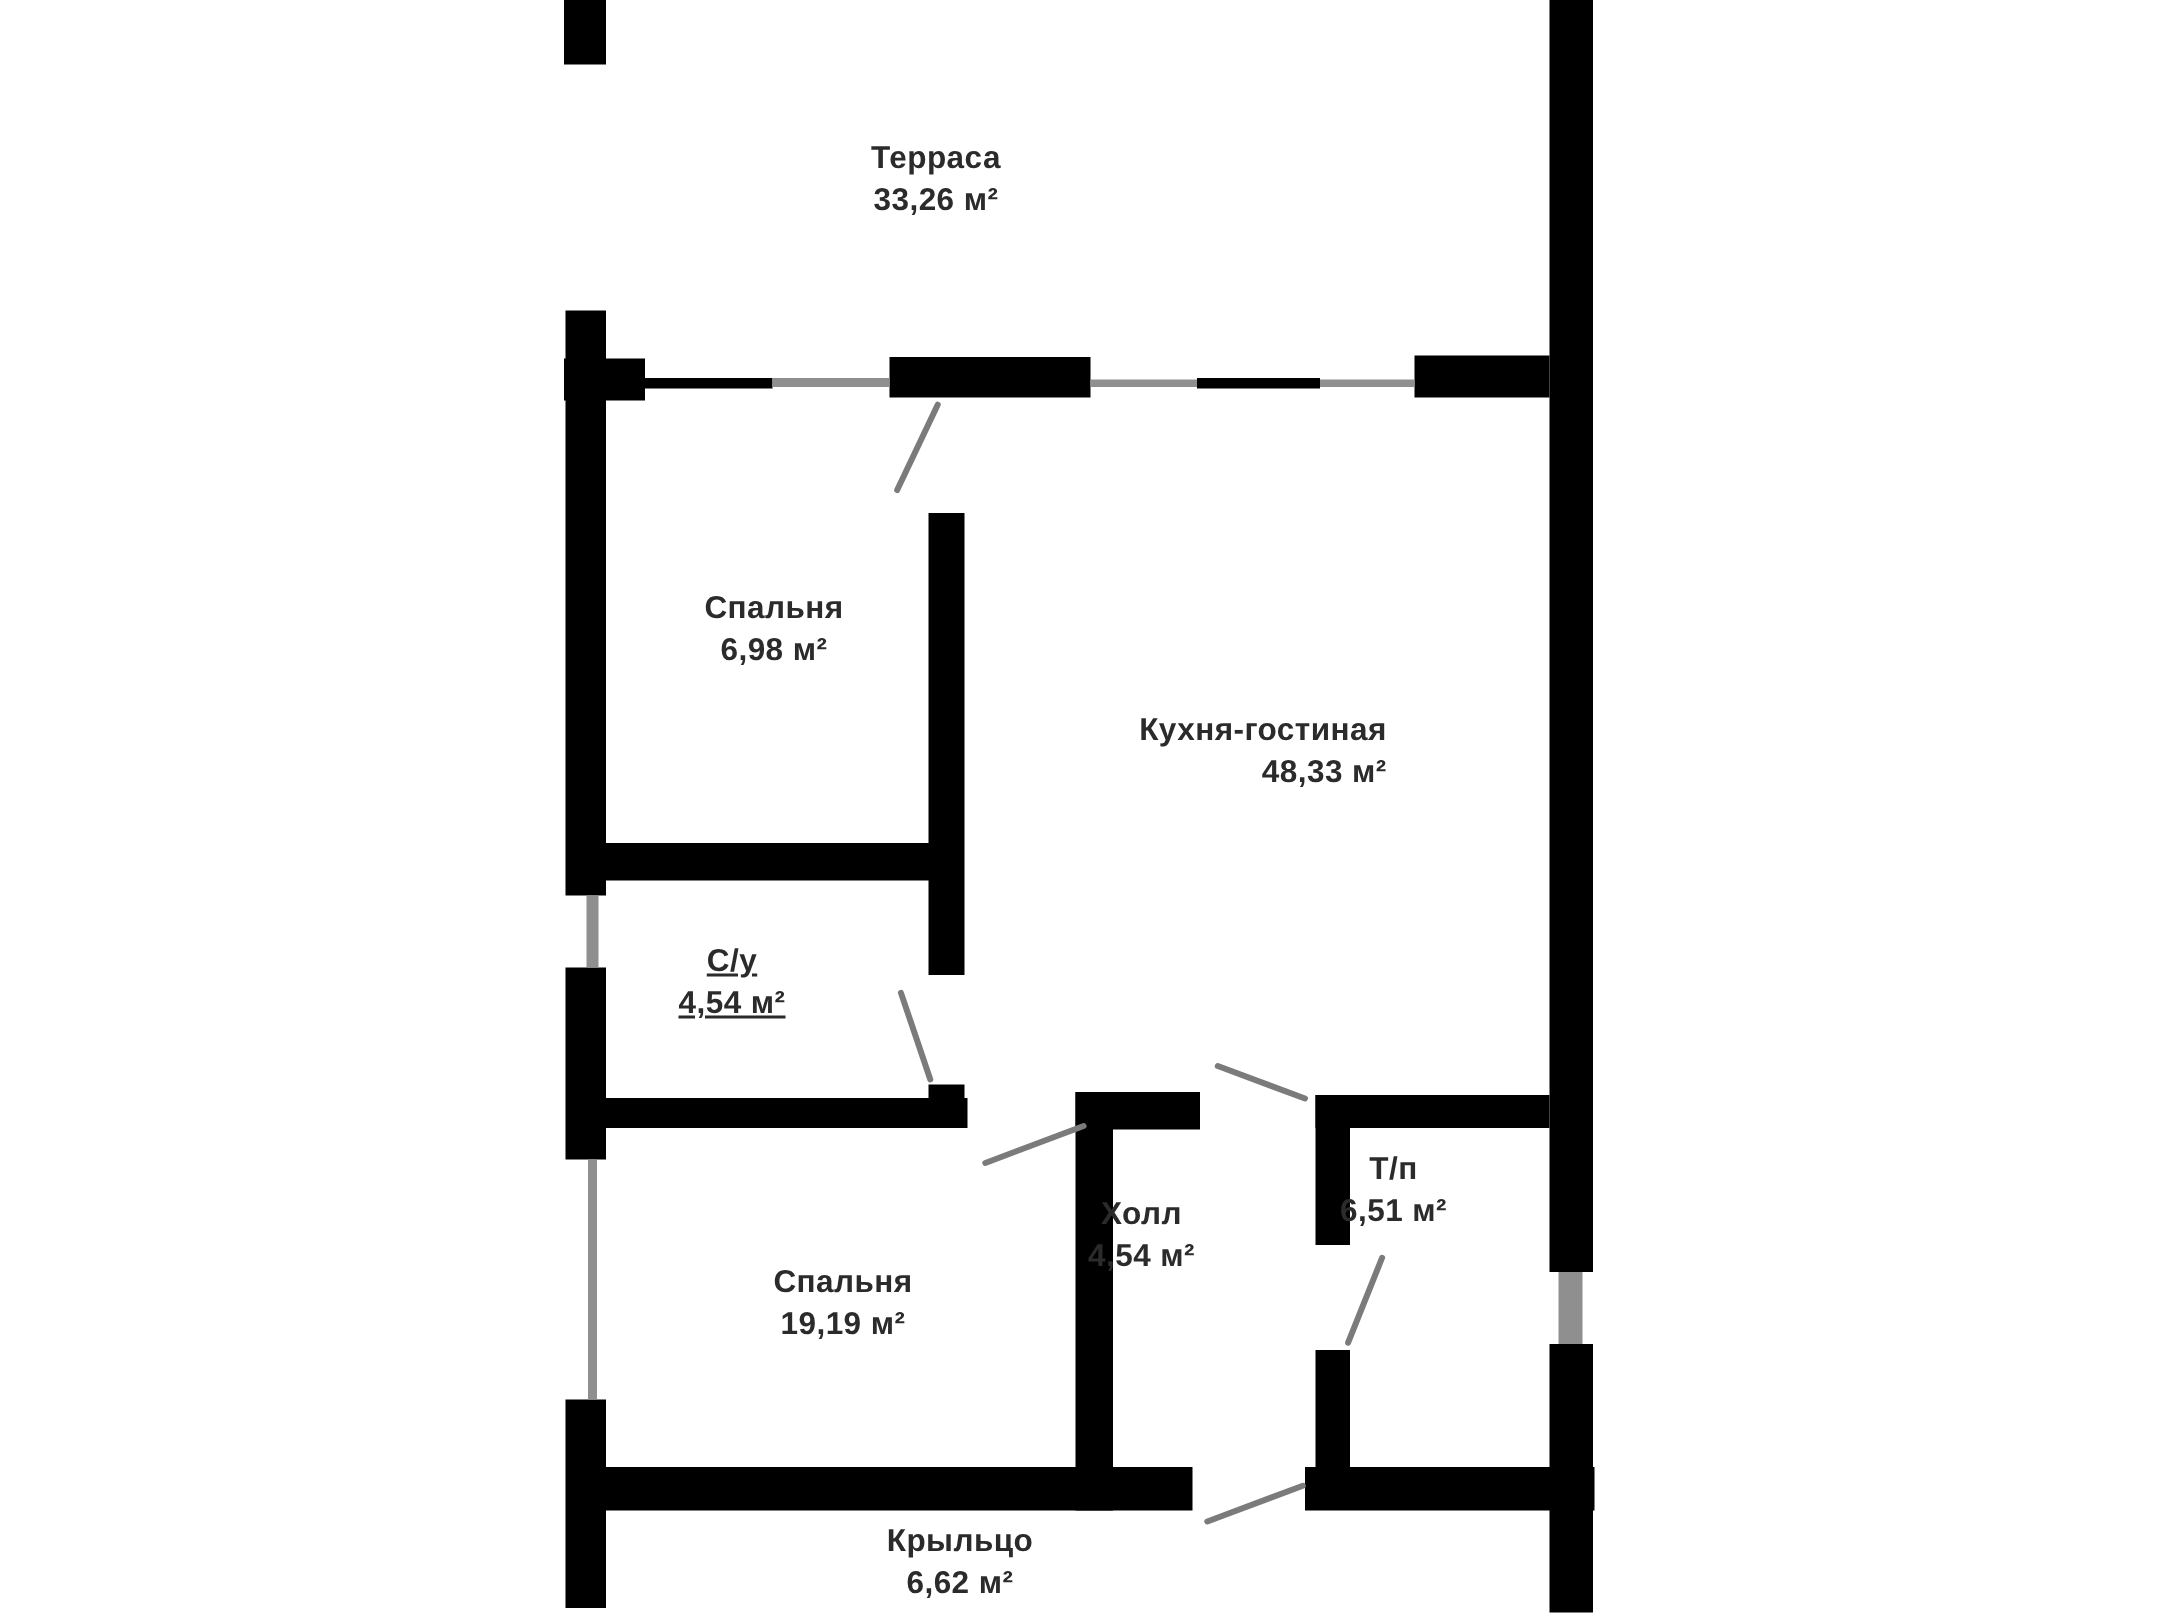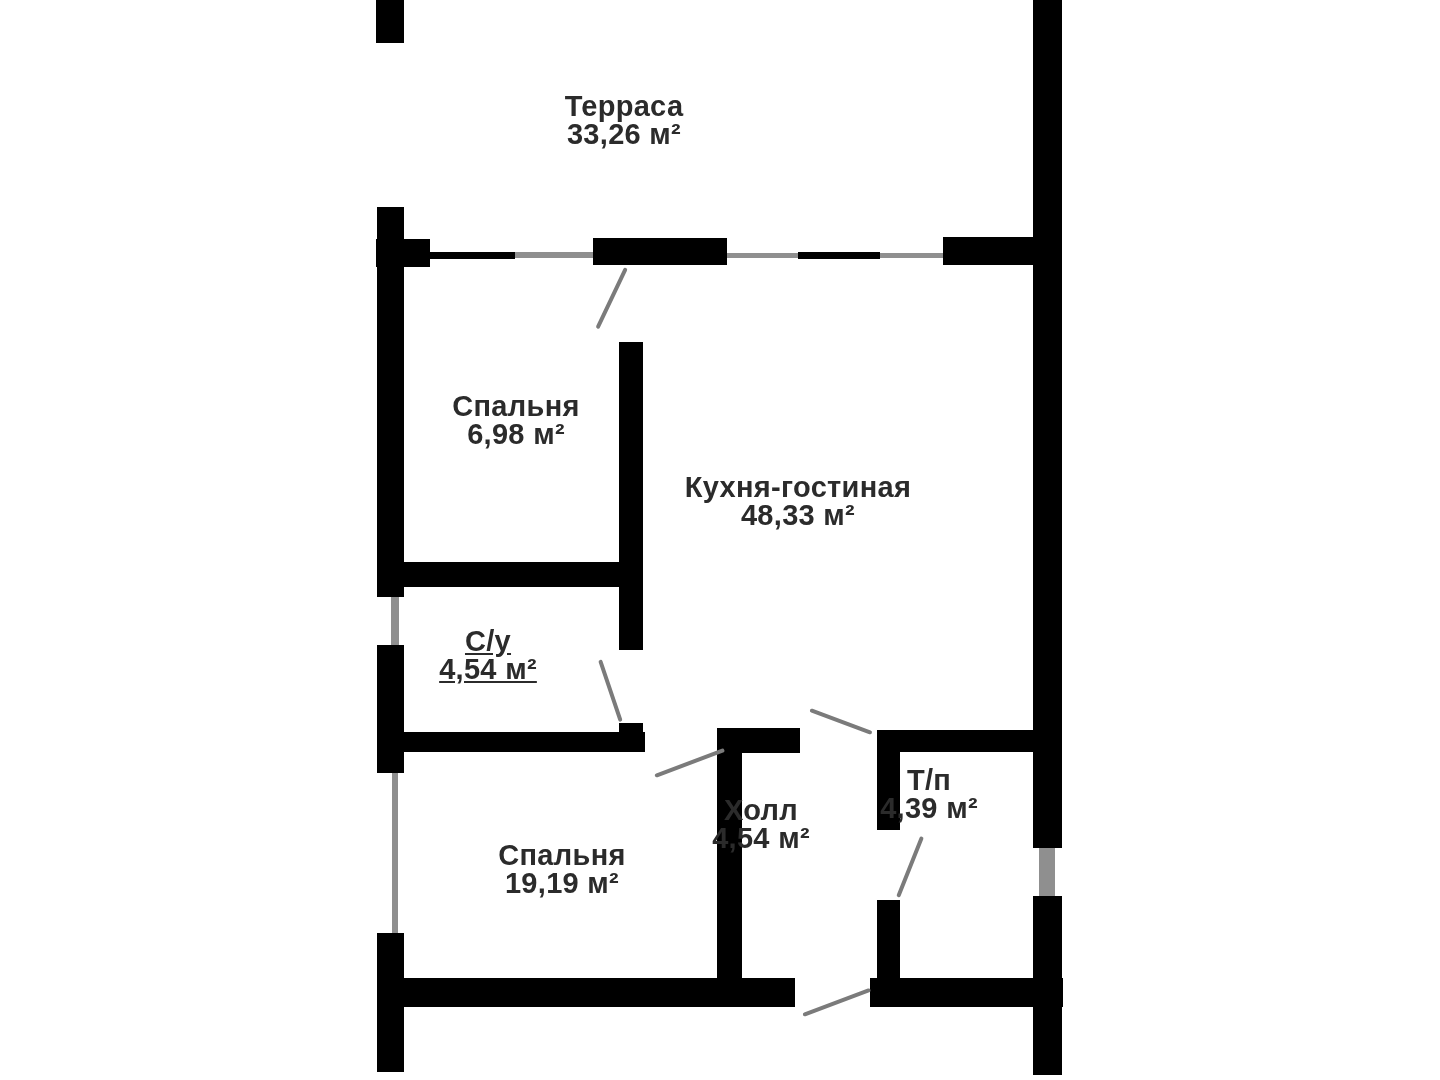--- a/index.html
+++ b/index.html
@@ -5,21 +5,21 @@
   html,body{margin:0;padding:0;background:#ffffff;}
   #stage{
     position:relative;width:1440px;height:1080px;background:#ffffff;overflow:hidden;
     font-family:"Liberation Sans", sans-serif;
   }
   .wall{position:absolute;background:#000000;}
   .win{position:absolute;background:#8f8f8f;}
   .door{position:absolute;height:4px;background:#7b7b7b;border-radius:2px;transform-origin:0 50%;}
   .room-label{
     position:absolute;transform:translateX(-50%);text-align:center;
-    color:#2b2b2b;font-size:29px;font-weight:bold;line-height:28px;white-space:nowrap;
+    color:#2b2b2b;font-size:21px;font-weight:bold;line-height:28px;white-space:nowrap;
     letter-spacing:0.3px;
   }
   .room-label span{display:block;}
 </style>
 </head>
 <body>
 
 <div id="stage">
 
   <div class="wall" style="left:376px;top:0;width:28px;height:43px;"></div>
@@ -64,34 +64,38 @@
   <div class="door" style="left:803px;top:1013px;width:72px;transform:rotate(-20.5deg);"></div>
 
   <div class="room-label" style="left:624px;top:92px;">
     <span>Терраса</span>
     <span>33,26 м²</span>
   </div>
   <div class="room-label" style="left:516px;top:392px;">
     <span>Спальня</span>
     <span>6,98 м²</span>
   </div>
-  <div class="room-label" style="left:798px;top:473px;">
+  <div class="room-label" style="left:842px;top:473px;text-align:right;">
     <span>Кухня-гостиная</span>
     <span>48,33 м²</span>
   </div>
   <div class="room-label" style="left:488px;top:627px;text-decoration:underline;">
     <span>С/у</span>
     <span>4,54 м²</span>
   </div>
   <div class="room-label" style="left:562px;top:841px;">
     <span>Спальня</span>
     <span>19,19 м²</span>
   </div>
   <div class="room-label" style="left:761px;top:796px;">
     <span>Холл</span>
     <span>4,54 м²</span>
   </div>
   <div class="room-label" style="left:929px;top:766px;">
     <span>Т/п</span>
-    <span>4,39 м²</span>
+    <span>6,51 м²</span>
+  </div>
+  <div class="room-label" style="left:640px;top:1014px;">
+    <span>Крыльцо</span>
+    <span>6,62 м²</span>
   </div>
 
 </div>
 
 </body></html>

